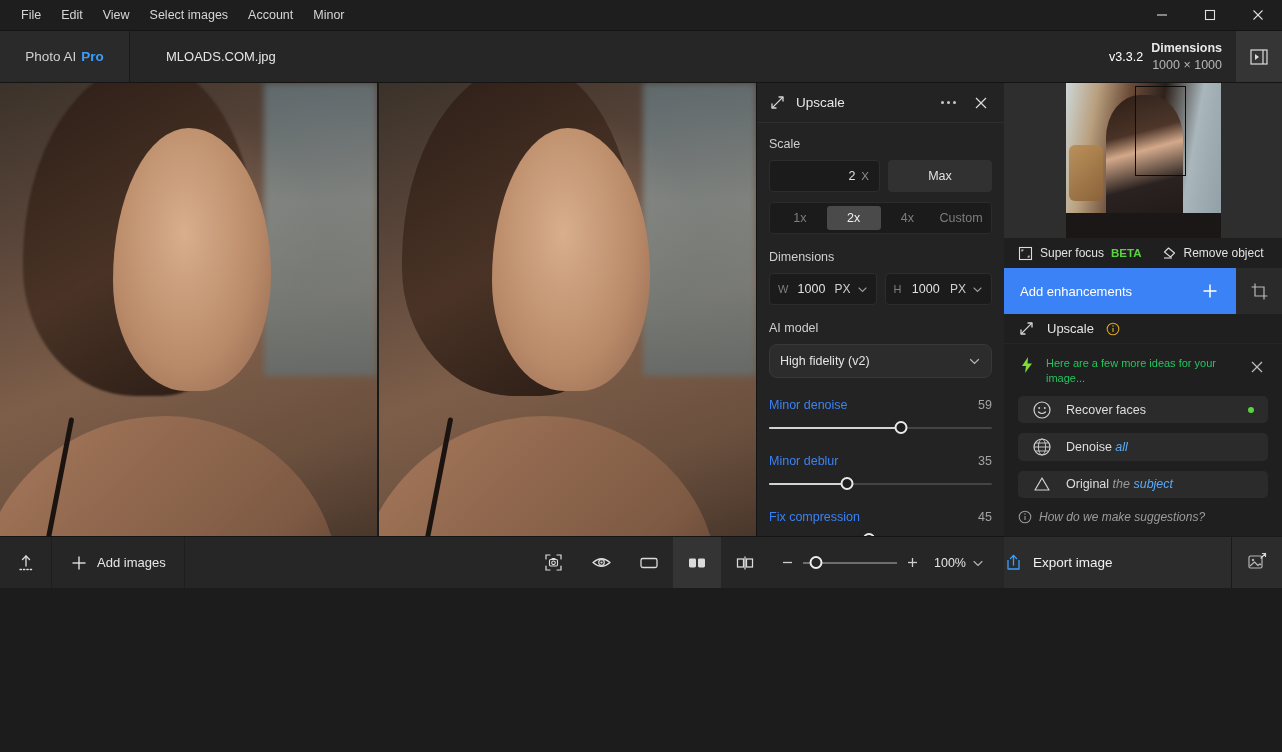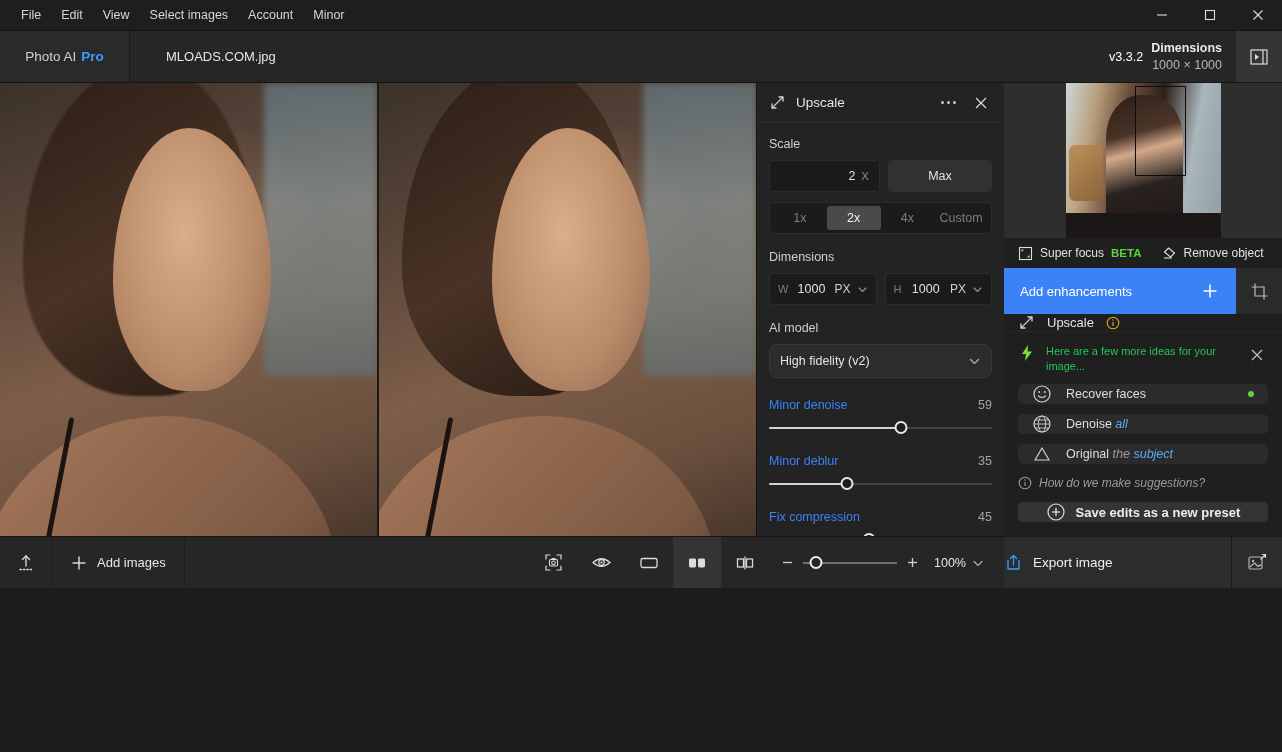--- a/index.html
+++ b/index.html
@@ -608,28 +608,20 @@
 
       <div class="howlink">
         <svg width="14" height="14" viewBox="0 0 14 14">
           <circle cx="7" cy="7" r="5.8" fill="none" stroke="#9b9b9b" stroke-width="1.05"></circle>
           <line x1="7" y1="6" x2="7" y2="10" stroke="#9b9b9b" stroke-width="1.1"></line>
           <circle cx="7" cy="4" r="0.72" fill="#9b9b9b"></circle>
         </svg>
         <span>How do we make suggestions?</span>
       </div>
 
-      <div class="preset-btn">
-        <svg width="20" height="20" viewBox="0 0 20 20">
-          <circle cx="10" cy="10" r="8" fill="none" stroke="#e2e2e2" stroke-width="1.2"></circle>
-          <line x1="10" y1="6" x2="10" y2="14" stroke="#e2e2e2" stroke-width="1.3"></line>
-          <line x1="6" y1="10" x2="14" y2="10" stroke="#e2e2e2" stroke-width="1.3"></line>
-        </svg>
-        <span class="lbl">Save edits as a new preset</span>
-      </div>
 
       <div class="export-bar">
         <div class="export-main">
           <svg width="19" height="19" viewBox="0 0 19 19">
             <path d="M4 7 L4 16 L15 16 L15 7" fill="none" stroke="#3b9dff" stroke-width="1.3" stroke-linejoin="round"></path>
             <line x1="9.5" y1="2.5" x2="9.5" y2="12" stroke="#3b9dff" stroke-width="1.3" stroke-linecap="round"></line>
             <path d="M6.5 5.5 L9.5 2.5 L12.5 5.5" fill="none" stroke="#3b9dff" stroke-width="1.3" stroke-linecap="round" stroke-linejoin="round"></path>
           </svg>
           <span class="lbl">Export image</span>
         </div>

